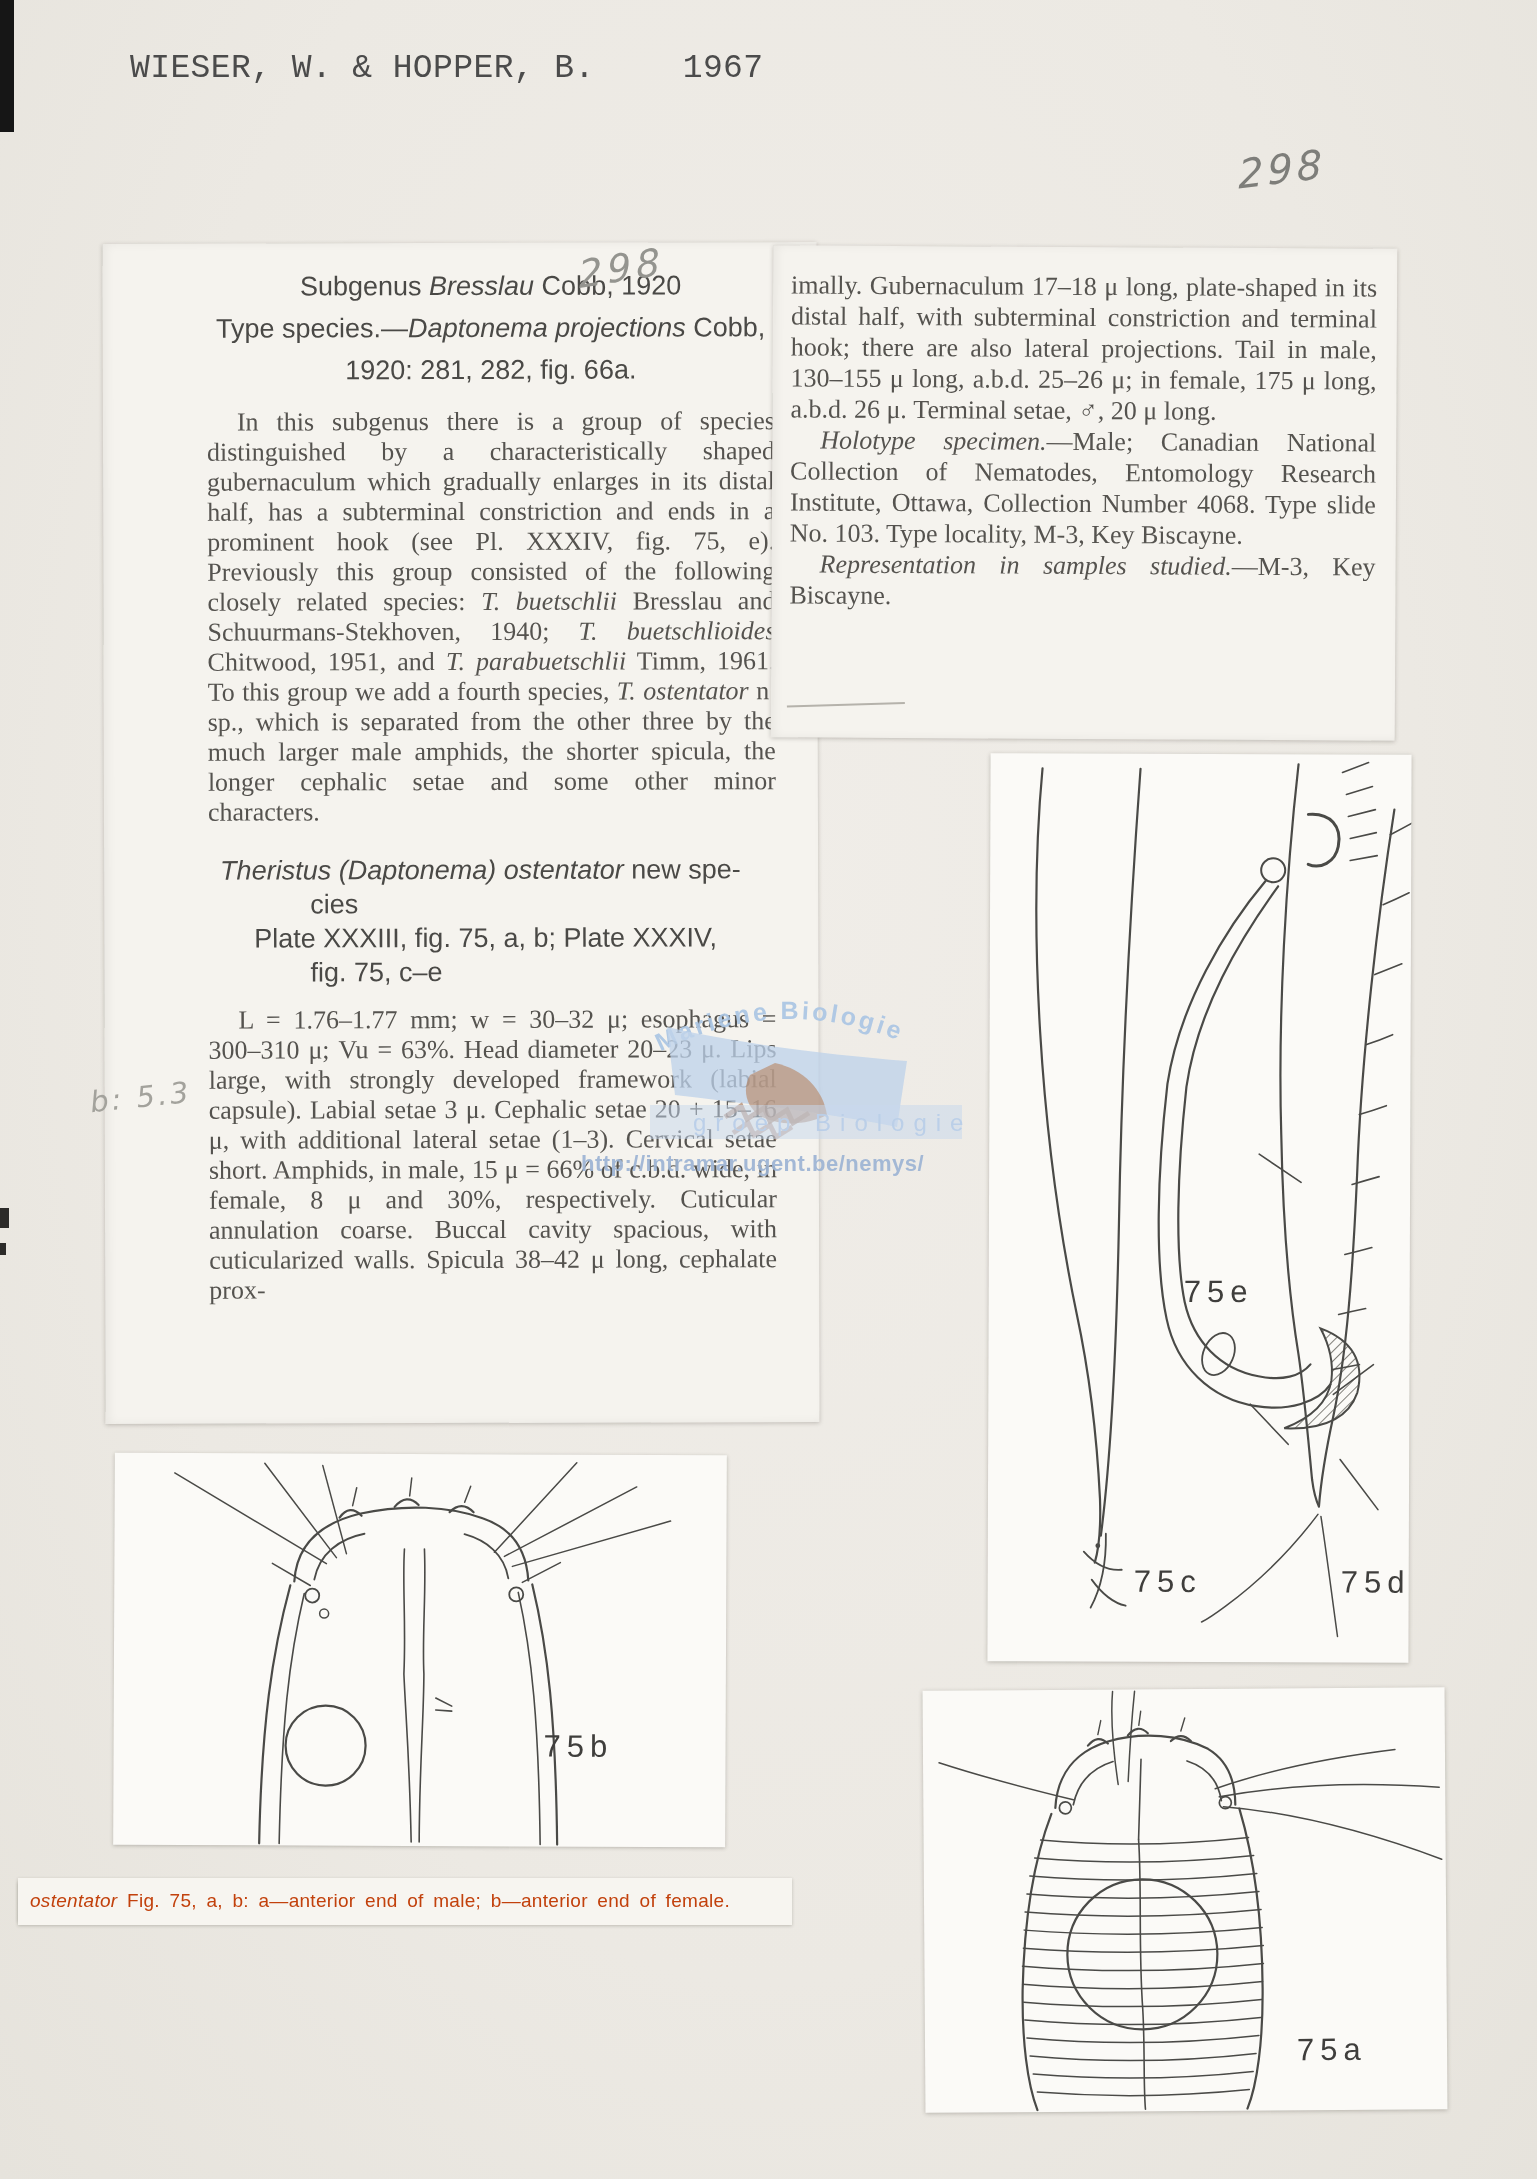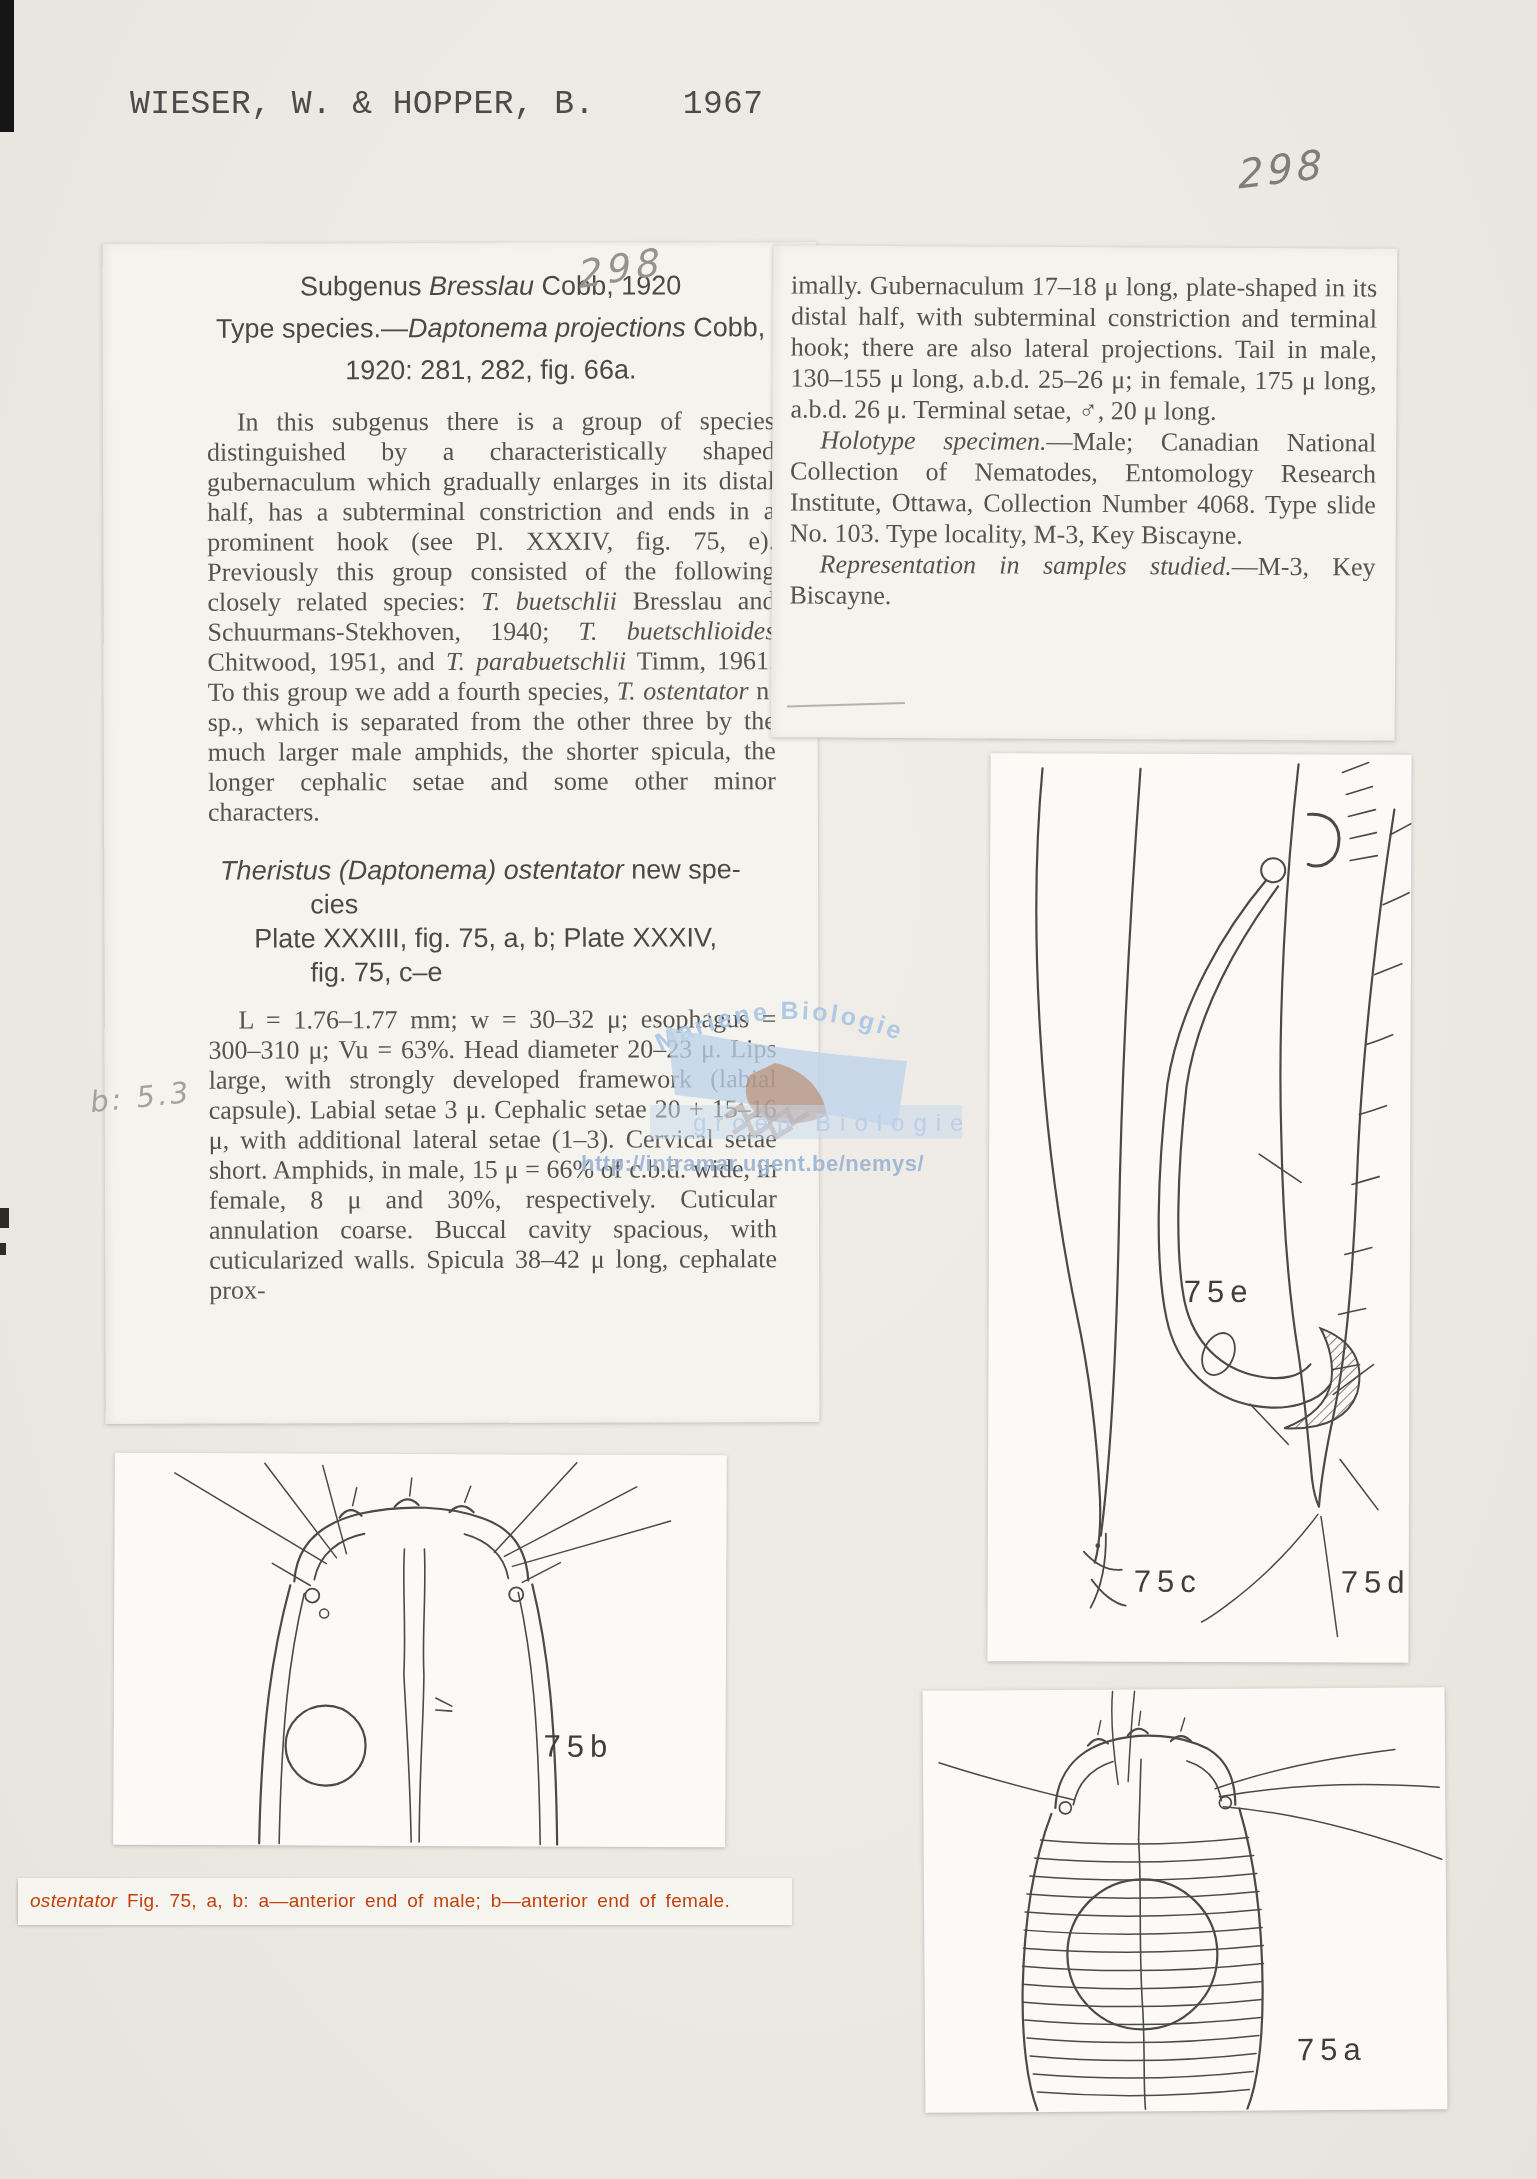--- a/index.html
+++ b/index.html
@@ -5,21 +5,21 @@
   html,body{margin:0;padding:0;background:#c9c6c0;}
   .page{position:relative;width:1537px;height:2179px;margin:0 auto;overflow:hidden;
         background:#edeae5;
         background-image:radial-gradient(ellipse at 50% 40%, #f0ede8 0%, #ece9e3 60%, #e6e3dc 100%);
         font-family:"Liberation Serif", serif;}
   .corner-bar{position:absolute;left:0;top:0;width:14px;height:132px;background:#161616;}
   .edge-mark{position:absolute;background:#2c2b29;}
   
   .tw{position:absolute;left:130px;top:50px;font-family:"Liberation Mono","DejaVu Sans Mono",monospace;
       color:#4b4b4b;font-size:33px;letter-spacing:0.4px;white-space:nowrap;}
-  .tw .line{margin-bottom:27px;height:36px;margin-top:36px;}
+  .tw .line{margin-bottom:27px;height:36px;}
   .tw .year{margin-left:88px;}
   .uline{border-bottom:3px double #4b4b4b;padding-bottom:1px;}
   
   .clip{position:absolute;background:#f5f3ee;box-shadow:0 1px 4px rgba(60,55,45,.28), inset 4px 0 10px rgba(0,0,0,.05);
         color:#4e4c49;}
   .clip-left{left:104px;top:243px;width:714px;height:1180px;padding:22px 42px 0 104px;box-sizing:border-box;
              transform:rotate(-0.15deg);}
   .clip-right{left:772px;top:247px;width:624px;height:492px;padding:24px 20px 0 18px;box-sizing:border-box;
               transform:rotate(0.3deg);}
   .heading-sans{font-family:"Liberation Sans",sans-serif;font-size:27px;line-height:42px;color:#4a4946;text-align:center;}

